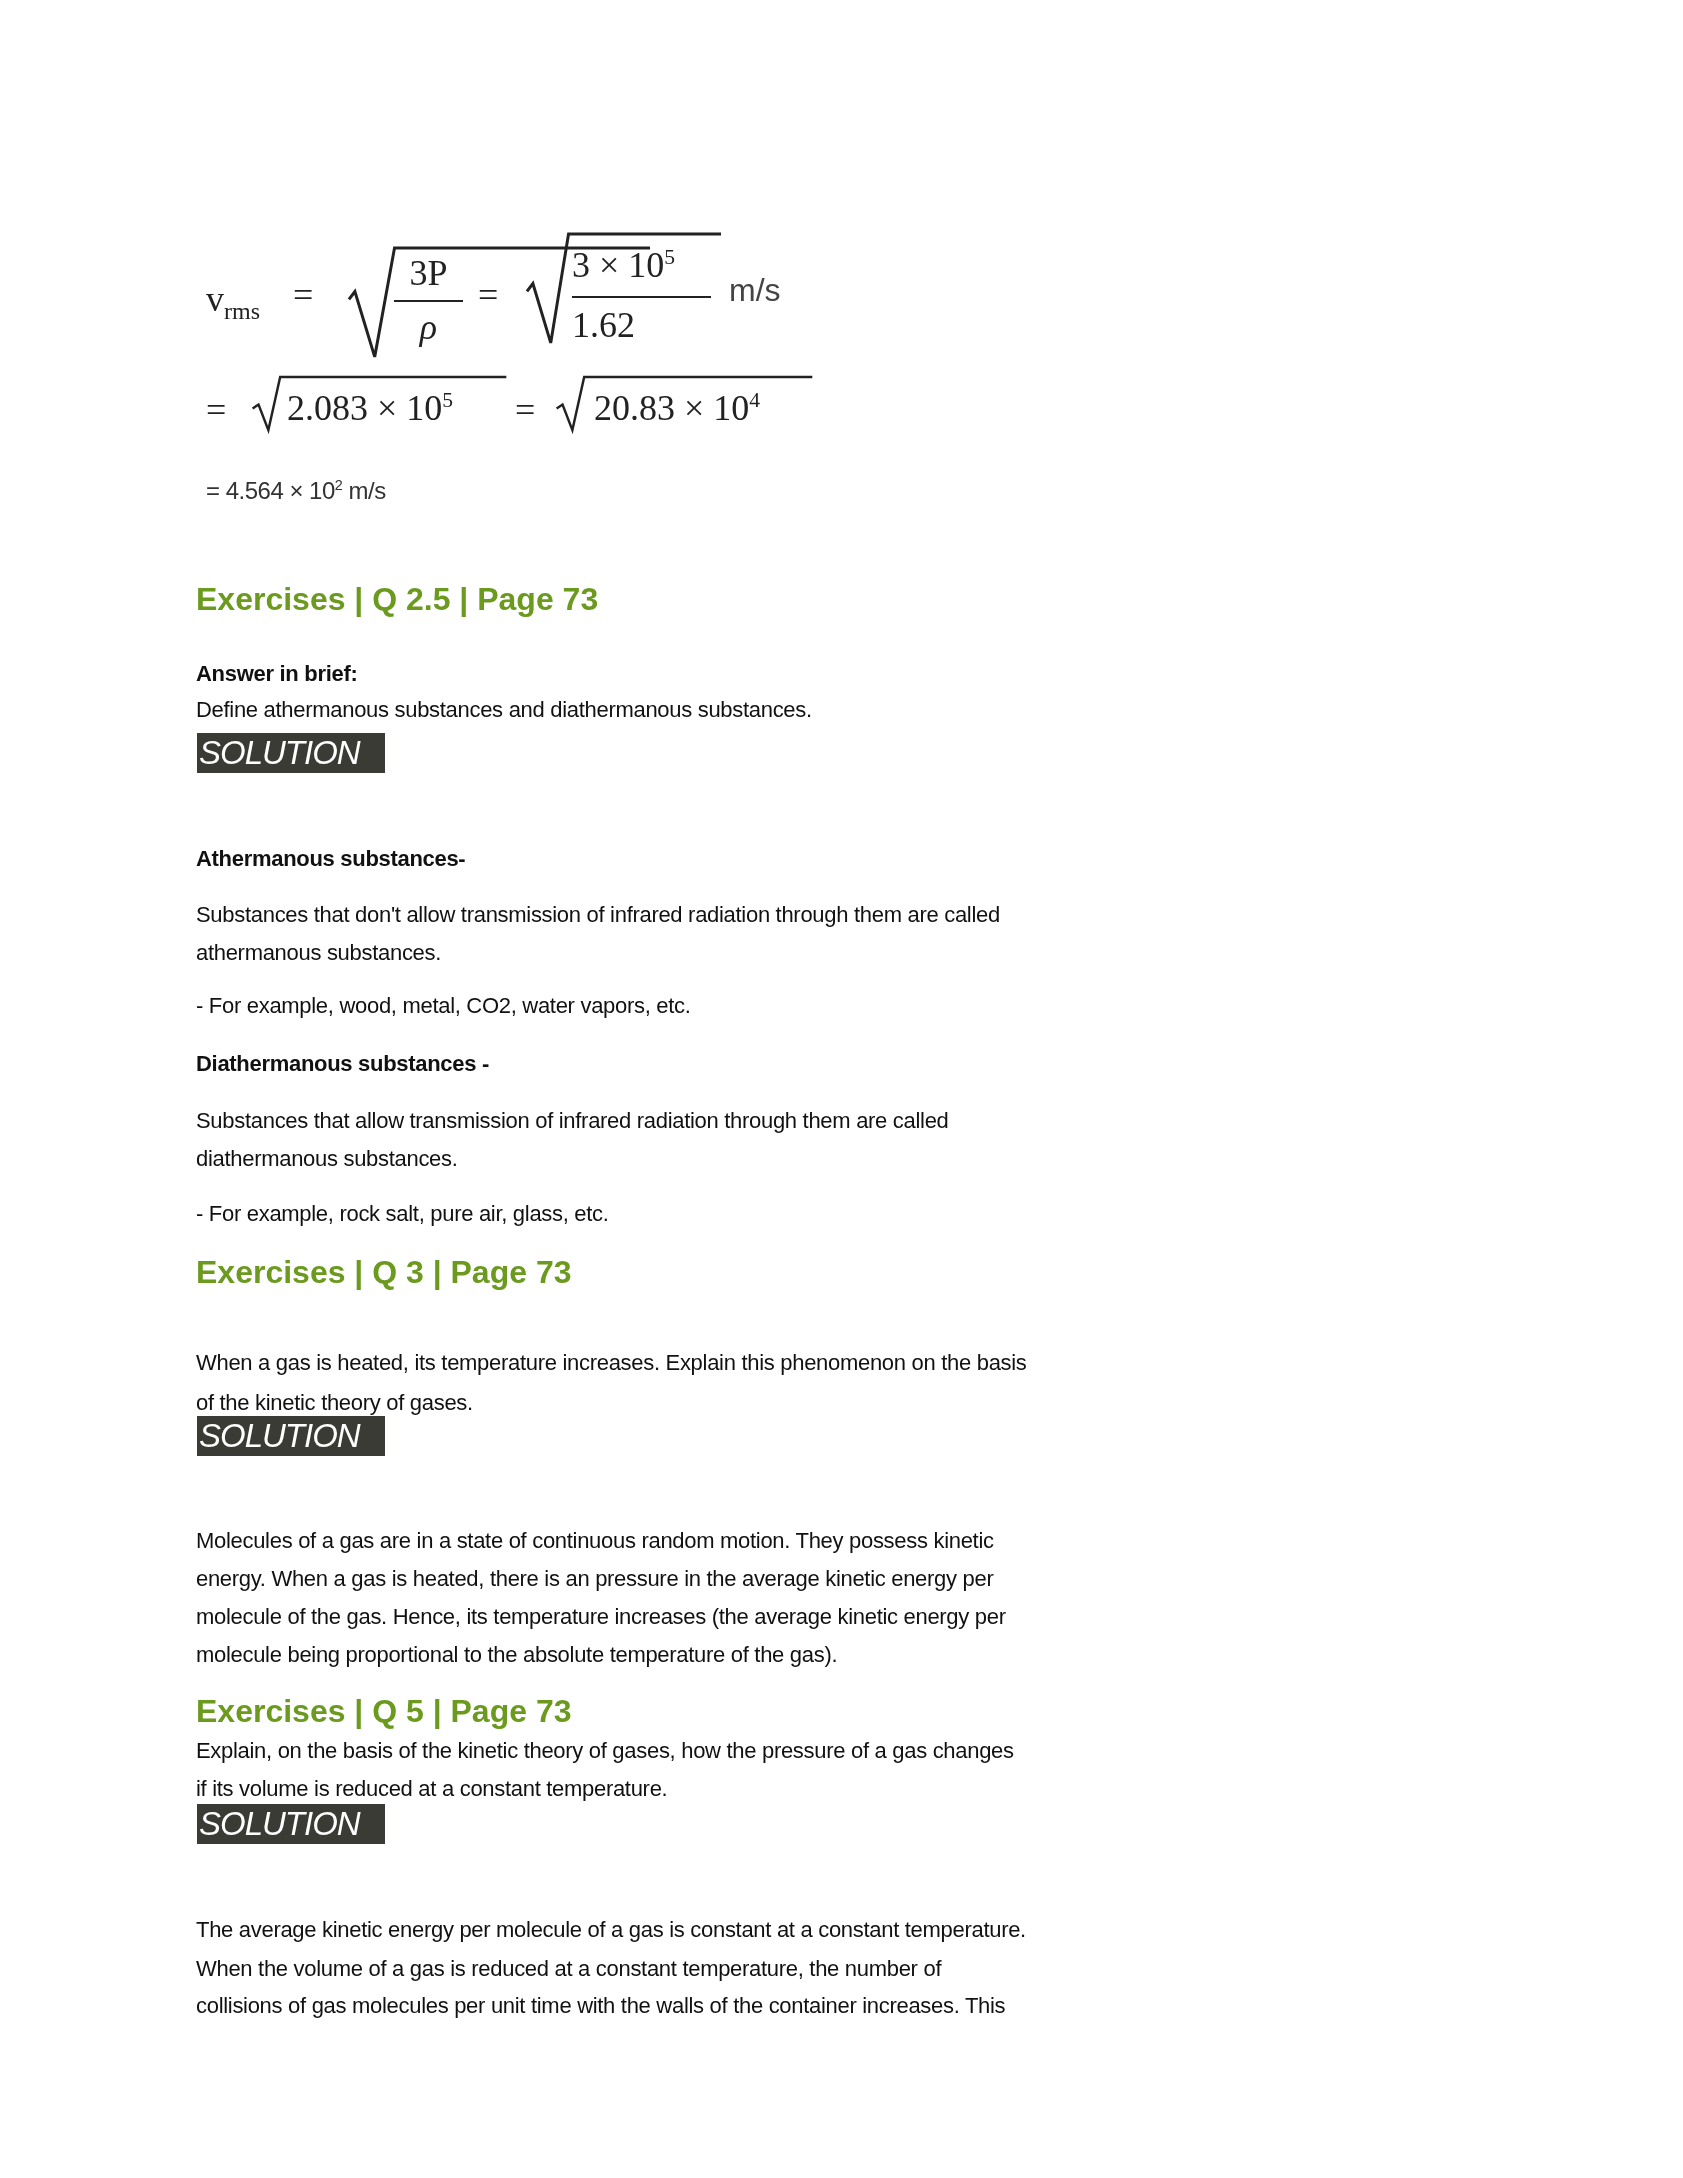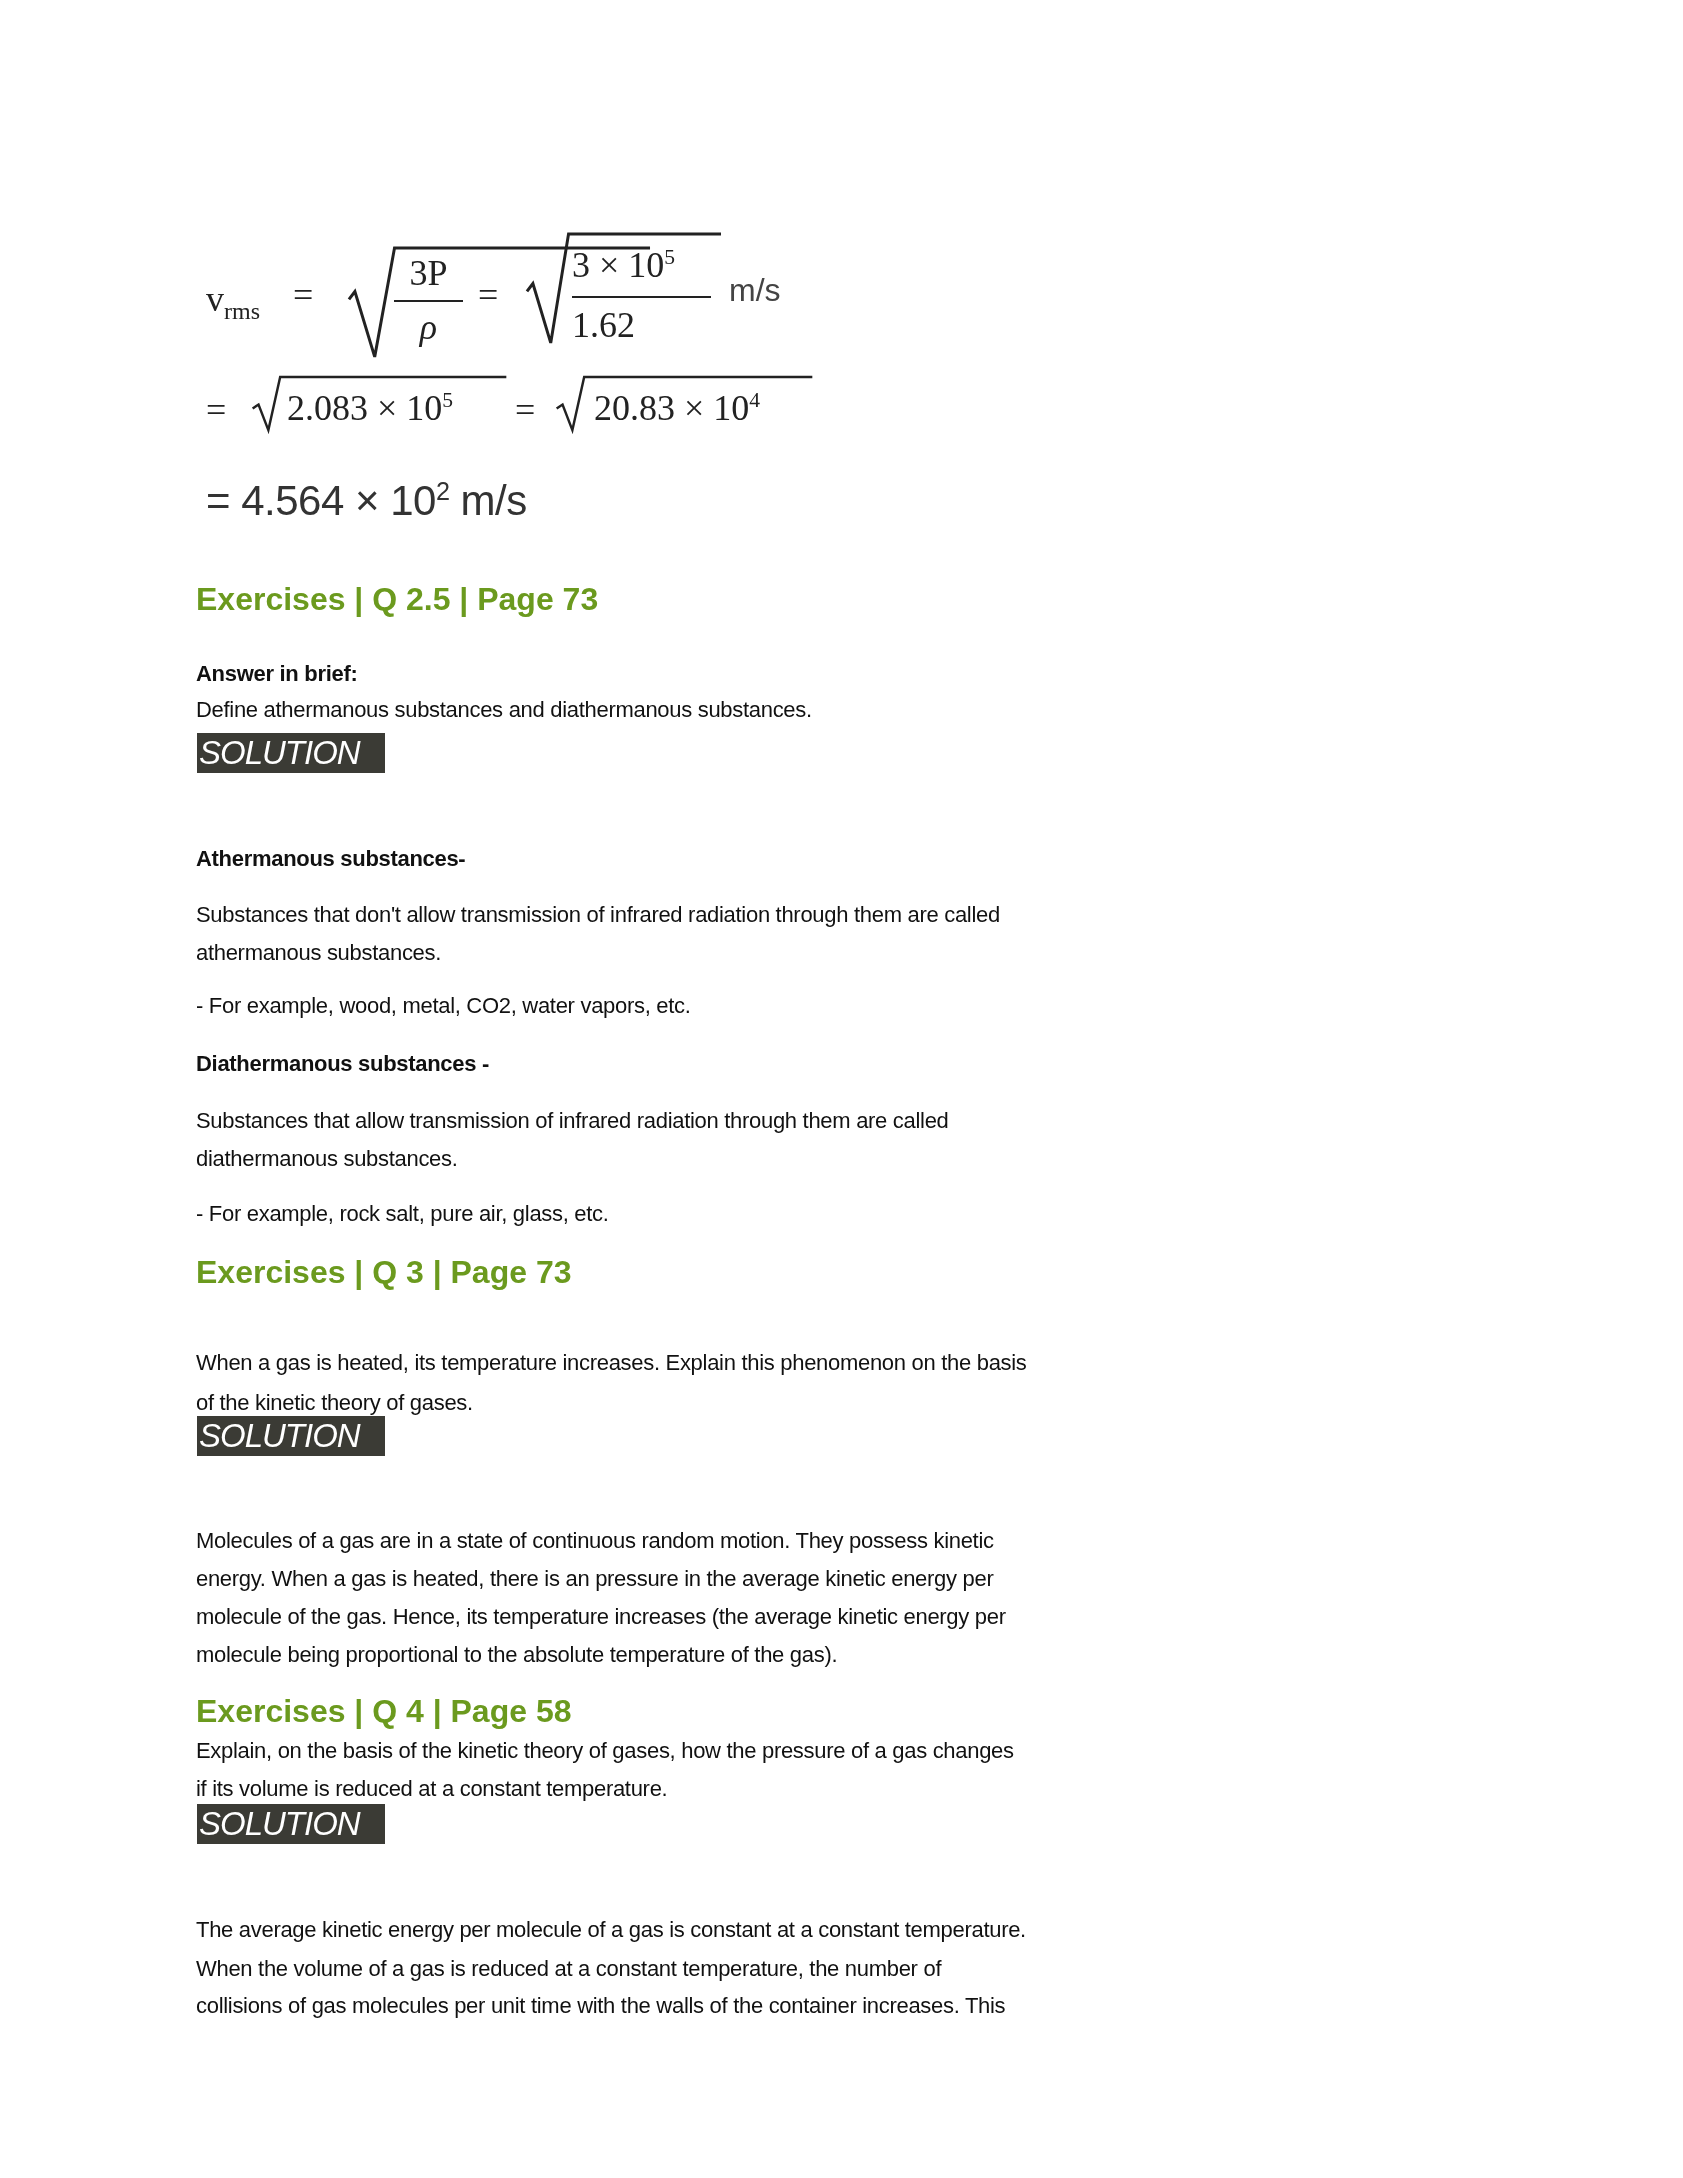--- a/index.html
+++ b/index.html
@@ -7,21 +7,21 @@
          font-family: "Liberation Sans", sans-serif; color: #111111; }
   .abs { position: absolute; left: 196px; white-space: nowrap; margin-top: 44px; }
   .body-text { font-size: 22px; line-height: 38px; letter-spacing: -0.3px; }
   .bold { font-weight: bold; }
   .green { color: #6b9a1e; font-weight: bold; font-size: 32px; }
   .badge { position: absolute; left: 197px; width: 188px; height: 40px; background: #3b3b35;
            color: #ffffff; font-style: italic; font-size: 33px; line-height: 40px;
            letter-spacing: -1px; overflow: hidden; padding-left: 2px; box-sizing: border-box; }
   .math { font-family: "Liberation Serif", "DejaVu Serif", serif; color: #222; position: absolute; }
   sup { font-size: 60%; }
-  .mathsans { font-family: "Liberation Sans", sans-serif; color: #333; position: absolute; font-size: 42px; letter-spacing: -0.5px; }
+  .mathsans { font-family: "Liberation Sans", sans-serif; color: #333; position: absolute; font-size: 24px; letter-spacing: -0.5px; }
 </style>
 </head>
 <body>
 
 <div class="math" style="left:206px; top:230px; font-size:36px; height:129px;">
   <span style="position:absolute; left:0; top:48px;"><span>v</span><sub style="font-size:24px;">rms</sub></span>
   <span style="position:absolute; left:87px; top:44px;">=</span>
 
   <svg style="position:absolute; left:139px; top:0;" width="307" height="129" viewBox="0 0 310 130">
     <polyline points="4,70 10,62 30,128 50,18 308,18" fill="none" stroke="#222" stroke-width="3"></polyline>
@@ -78,20 +78,20 @@
 
 <div class="abs green" style="top:1210px;">Exercises | Q 3 | Page 73</div>
 <div class="abs body-text" style="top:1300px;">When a gas is heated, its temperature increases. Explain this phenomenon on the basis</div>
 <div class="abs body-text" style="top:1340px;">of the kinetic theory of gases.</div>
 <div class="badge" style="top:1416px;">SOLUTION</div>
 <div class="abs body-text" style="top:1478px;">Molecules of a gas are in a state of continuous random motion. They possess kinetic</div>
 <div class="abs body-text" style="top:1516px;">energy. When a gas is heated, there is an pressure in the average kinetic energy per</div>
 <div class="abs body-text" style="top:1554px;">molecule of the gas. Hence, its temperature increases (the average kinetic energy per</div>
 <div class="abs body-text" style="top:1592px;">molecule being proportional to the absolute temperature of the gas).</div>
 
-<div class="abs green" style="top:1649px;">Exercises | Q 4 | Page 58</div>
+<div class="abs green" style="top:1649px;">Exercises | Q 5 | Page 73</div>
 <div class="abs body-text" style="top:1688px;">Explain, on the basis of the kinetic theory of gases, how the pressure of a gas changes</div>
 <div class="abs body-text" style="top:1726px;">if its volume is reduced at a constant temperature.</div>
 <div class="badge" style="top:1804px;">SOLUTION</div>
 <div class="abs body-text" style="top:1867px;">The average kinetic energy per molecule of a gas is constant at a constant temperature.</div>
 <div class="abs body-text" style="top:1906px;">When the volume of a gas is reduced at a constant temperature, the number of</div>
 <div class="abs body-text" style="top:1943px;">collisions of gas molecules per unit time with the walls of the container increases. This</div>
 
 
 </body></html>

